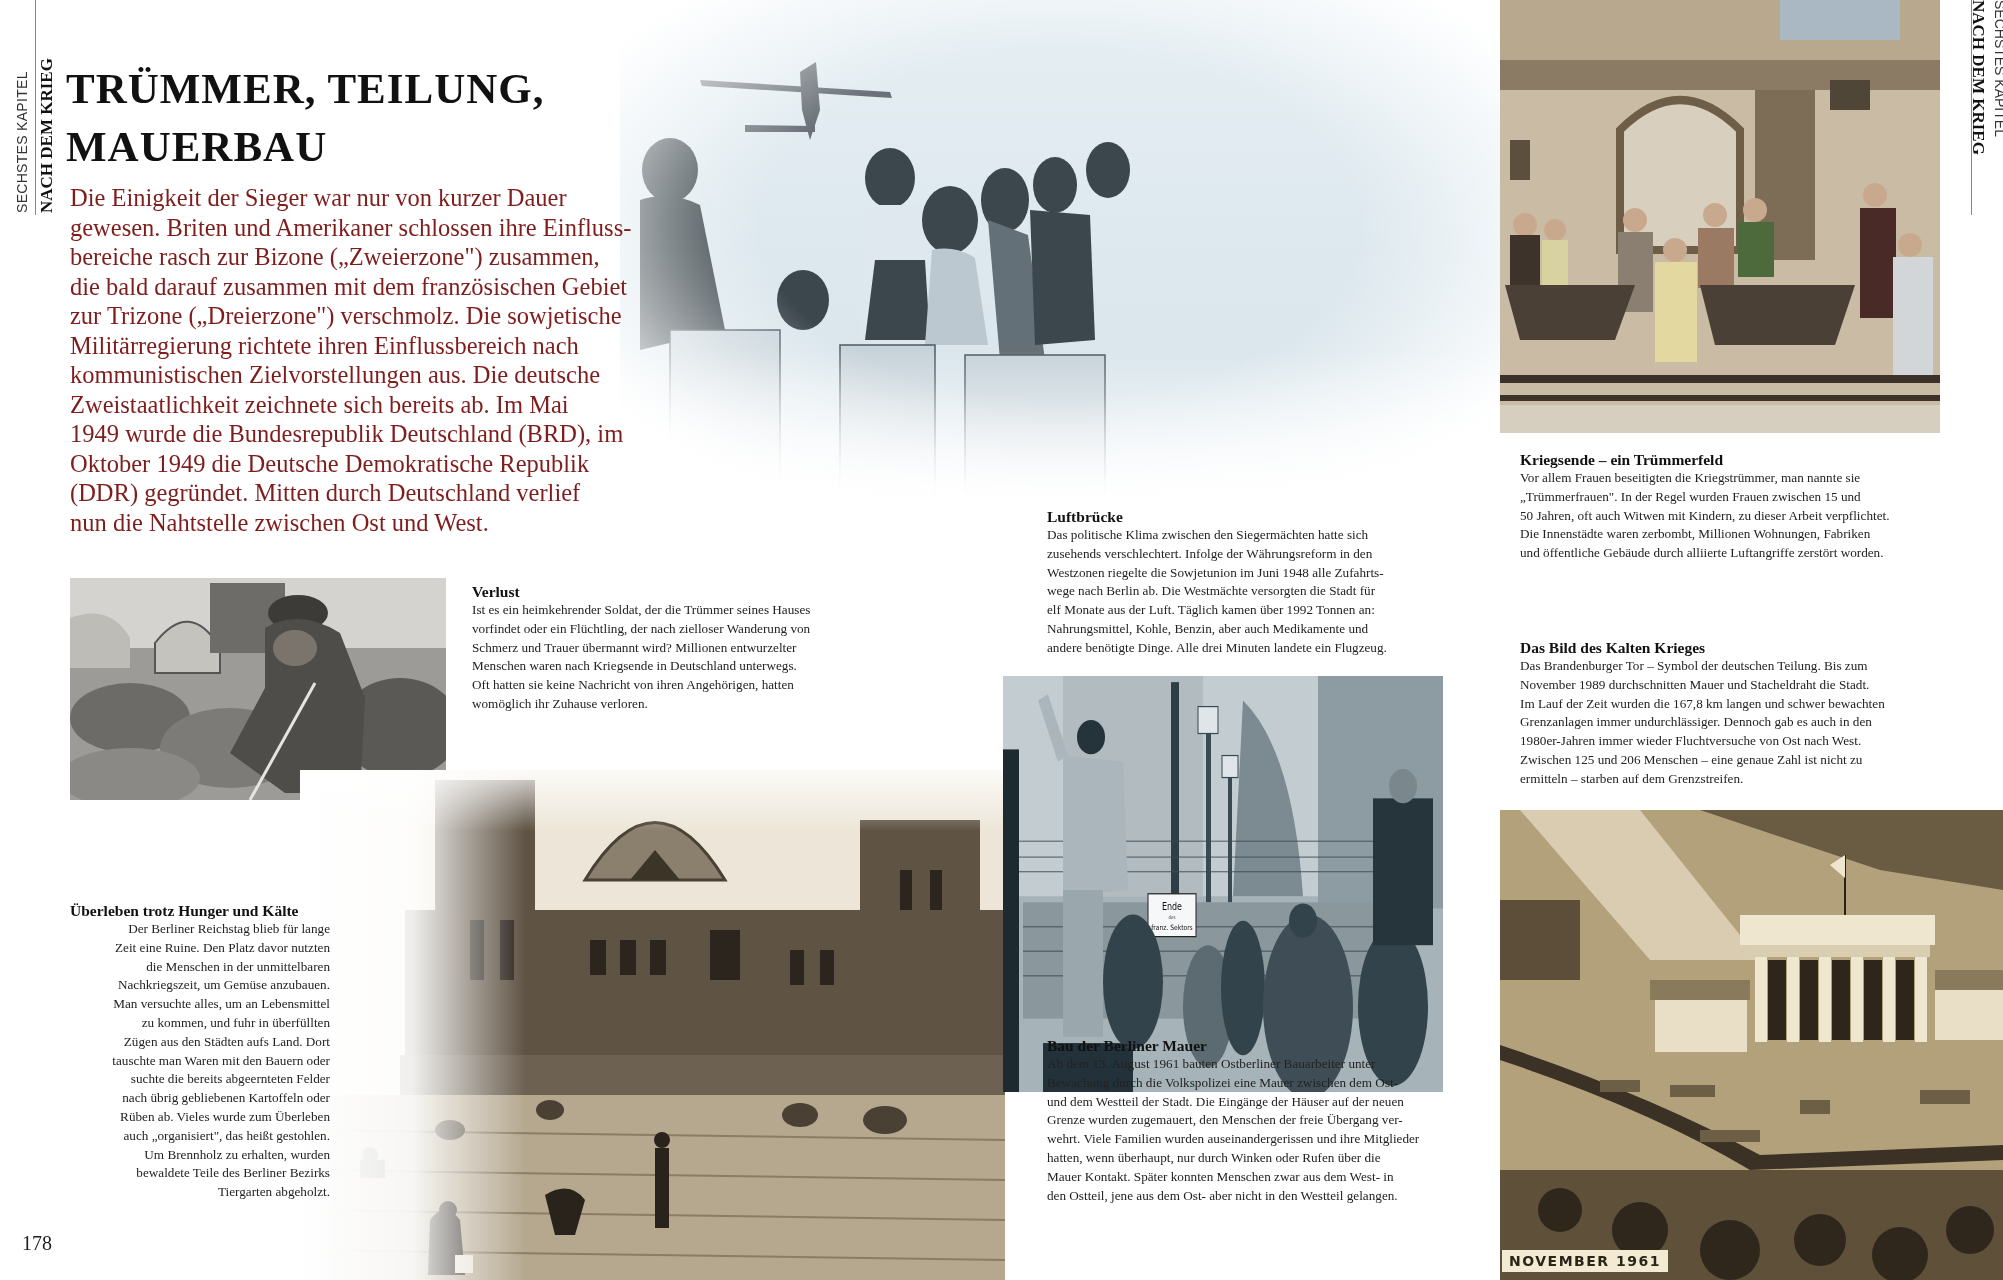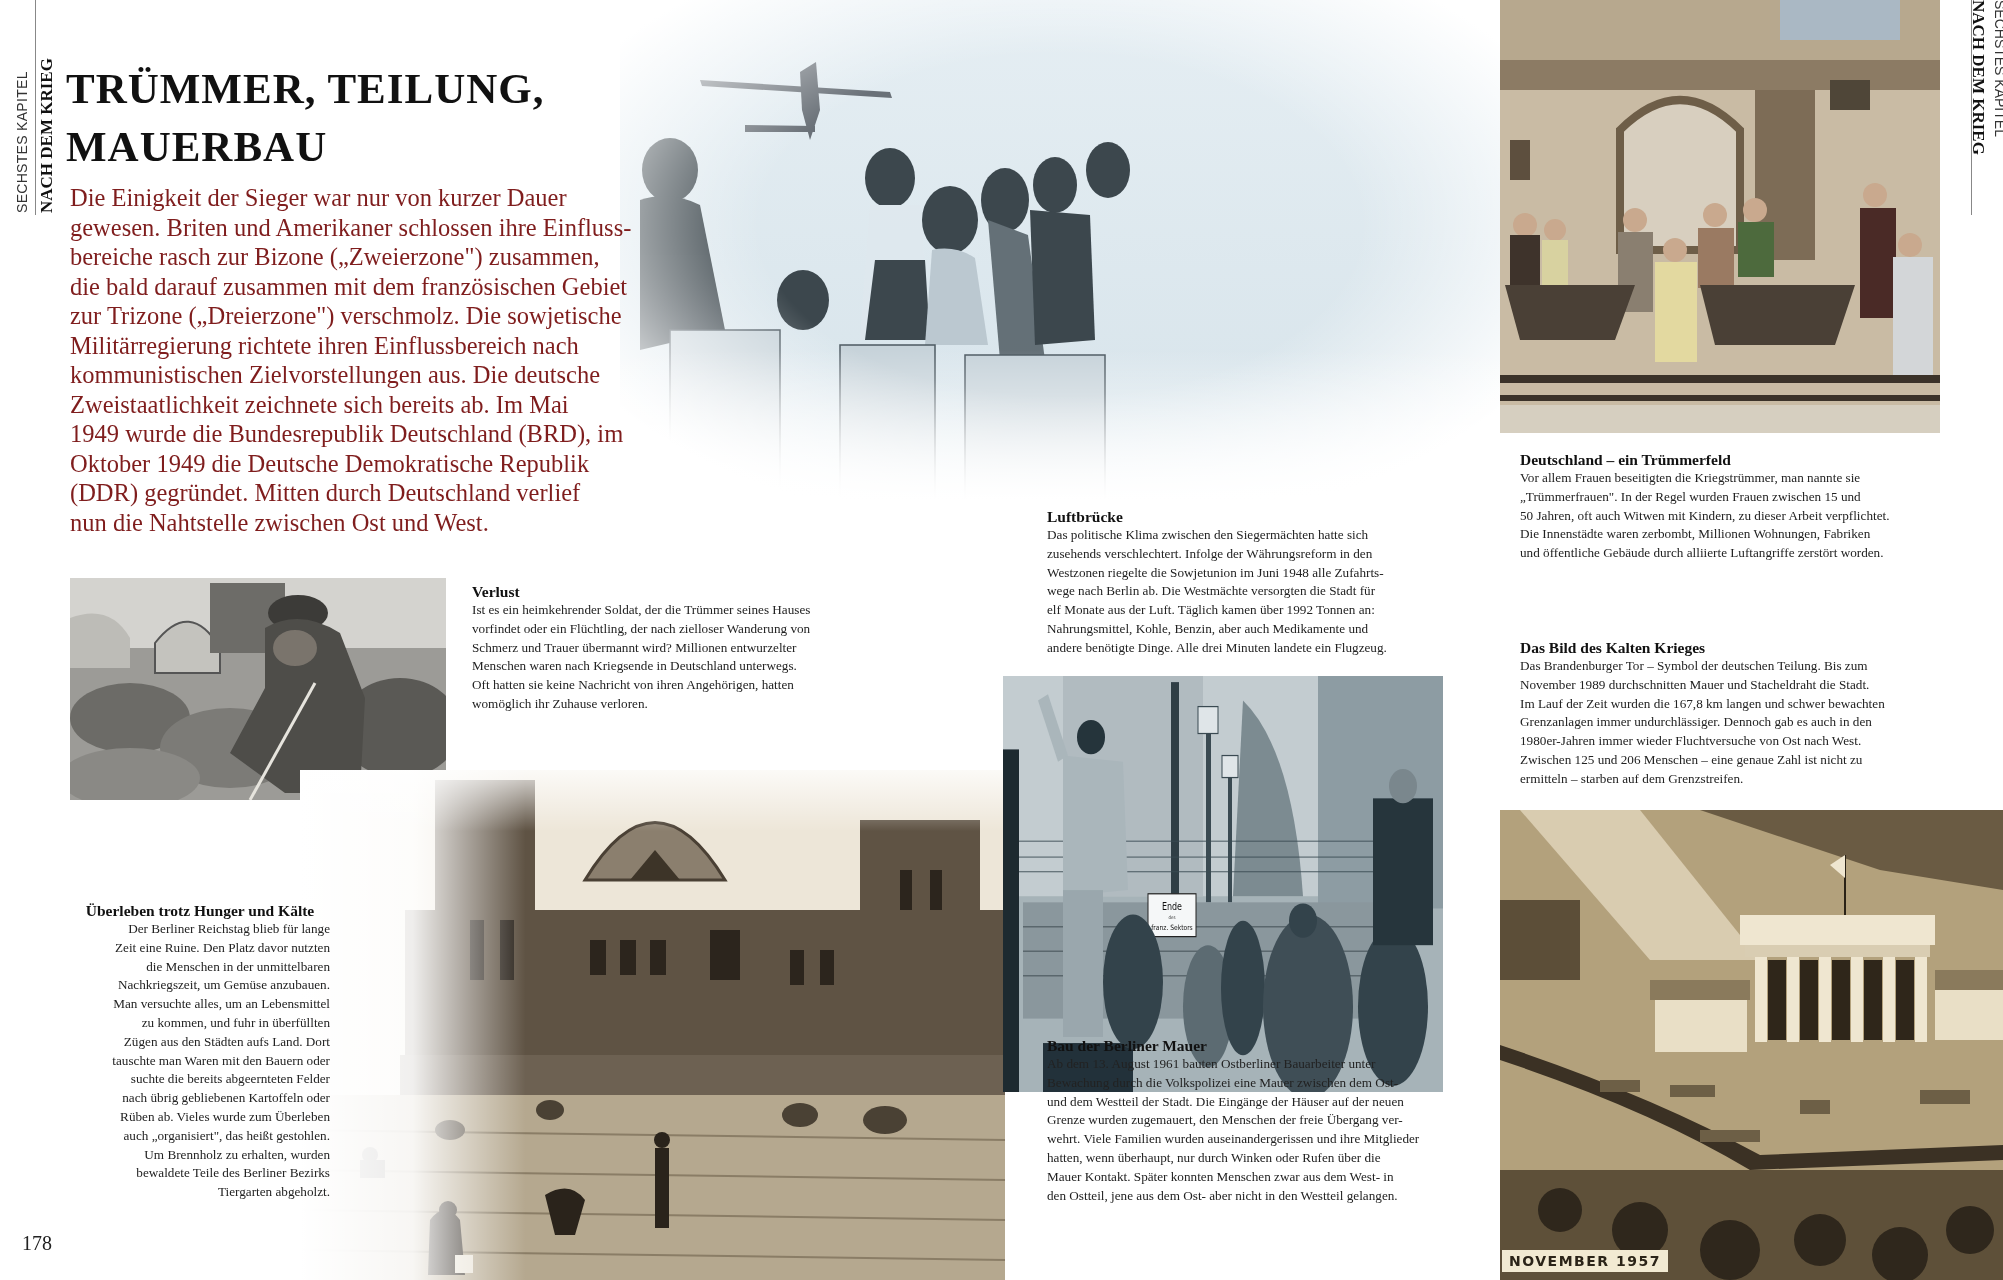--- a/index.html
+++ b/index.html
@@ -316,21 +316,21 @@
     </g>
     <g fill="#6d5f46">
       <rect x="100" y="270" width="40" height="12"></rect>
         <rect x="170" y="275" width="45" height="12"></rect>
       <rect x="300" y="290" width="30" height="14"></rect>
         <rect x="420" y="280" width="50" height="14"></rect>
       <rect x="200" y="320" width="60" height="12"></rect>
     </g>
   </svg>
 </div>
-<div class="date-label">NOVEMBER 1957</div>
+<div class="date-label">NOVEMBER 1961</div>
 
 <h1 class="abs title" style="margin:0;">
   <span style="display:block;">TRÜMMER, TEILUNG,</span>
   <span style="display:block;">MAUERBAU</span>
 </h1>
 
 <div class="abs lead">
   <span class="ln">Die Einigkeit der Sieger war nur von kurzer Dauer</span>
   <span class="ln">gewesen. Briten und Amerikaner schlossen ihre Einfluss-</span>
   <span class="ln">bereiche rasch zur Bizone („Zweierzone") zusammen,</span>
@@ -364,21 +364,21 @@
     <span class="ln">zusehends verschlechtert. Infolge der Währungsreform in den</span>
     <span class="ln">Westzonen riegelte die Sowjetunion im Juni 1948 alle Zufahrts-</span>
     <span class="ln">wege nach Berlin ab. Die Westmächte versorgten die Stadt für</span>
     <span class="ln">elf Monate aus der Luft. Täglich kamen über 1992 Tonnen an:</span>
     <span class="ln">Nahrungsmittel, Kohle, Benzin, aber auch Medikamente und</span>
     <span class="ln">andere benötigte Dinge. Alle drei Minuten landete ein Flugzeug.</span>
   </p>
 </div>
 
 <div class="abs cap" style="left:1520px;top:450px;width:440px;">
-  <h3>Deutschland – ein Trümmerfeld</h3>
+  <h3>Kriegsende – ein Trümmerfeld</h3>
   <p>
     <span class="ln">Vor allem Frauen beseitigten die Kriegstrümmer, man nannte sie</span>
     <span class="ln">„Trümmerfrauen". In der Regel wurden Frauen zwischen 15 und</span>
     <span class="ln">50 Jahren, oft auch Witwen mit Kindern, zu dieser Arbeit verpflichtet.</span>
     <span class="ln">Die Innenstädte waren zerbombt, Millionen Wohnungen, Fabriken</span>
     <span class="ln">und öffentliche Gebäude durch alliierte Luftangriffe zerstört worden.</span>
   </p>
 </div>
 
 <div class="abs cap" style="left:1520px;top:638px;width:440px;">
@@ -388,21 +388,21 @@
     <span class="ln">November 1989 durchschnitten Mauer und Stacheldraht die Stadt.</span>
     <span class="ln">Im Lauf der Zeit wurden die 167,8 km langen und schwer bewachten</span>
     <span class="ln">Grenzanlagen immer undurchlässiger. Dennoch gab es auch in den</span>
     <span class="ln">1980er-Jahren immer wieder Fluchtversuche von Ost nach West.</span>
     <span class="ln">Zwischen 125 und 206 Menschen – eine genaue Zahl ist nicht zu</span>
     <span class="ln">ermitteln – starben auf dem Grenzstreifen.</span>
   </p>
 </div>
 
 <div class="abs cap cap-right-align" style="left:60px;top:901px;width:270px;">
-  <h3 style="text-align:center;margin-left:10px;">Überleben trotz Hunger und Kälte</h3>
+  <h3 style="text-align:left;margin-left:10px;">Überleben trotz Hunger und Kälte</h3>
   <p>
     <span class="ln">Der Berliner Reichstag blieb für lange</span>
     <span class="ln">Zeit eine Ruine. Den Platz davor nutzten</span>
     <span class="ln">die Menschen in der unmittelbaren</span>
     <span class="ln">Nachkriegszeit, um Gemüse anzubauen.</span>
     <span class="ln">Man versuchte alles, um an Lebensmittel</span>
     <span class="ln">zu kommen, und fuhr in überfüllten</span>
     <span class="ln">Zügen aus den Städten aufs Land. Dort</span>
     <span class="ln">tauschte man Waren mit den Bauern oder</span>
     <span class="ln">suchte die bereits abgeernteten Felder</span>

